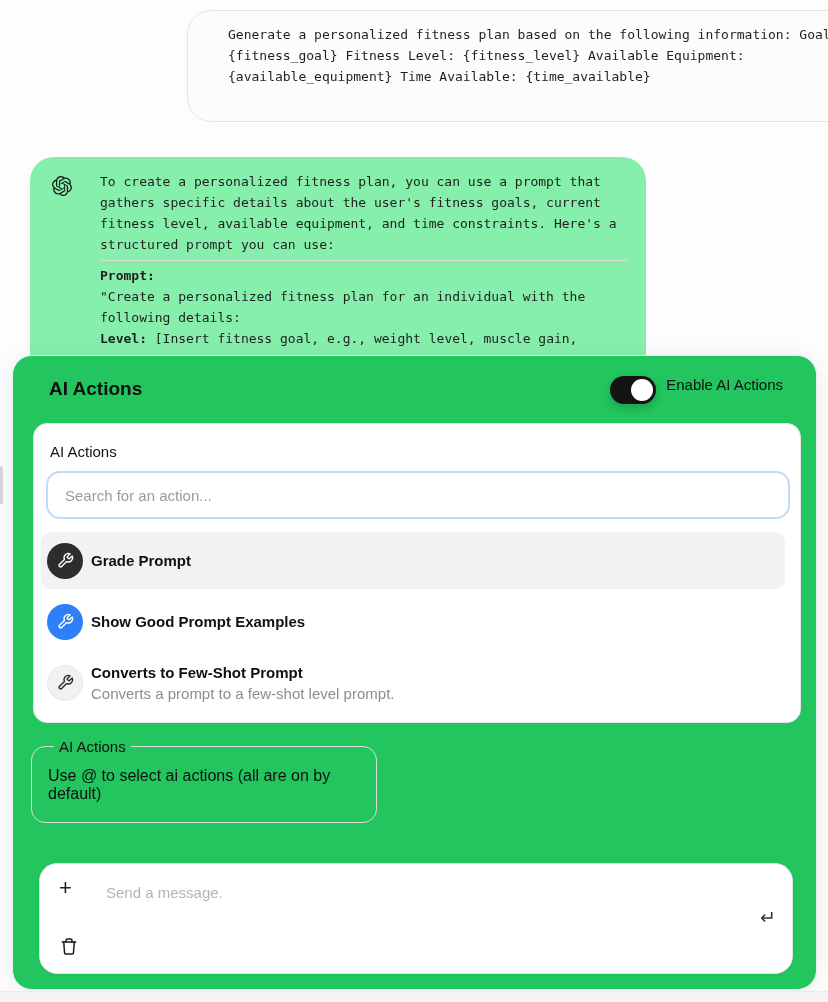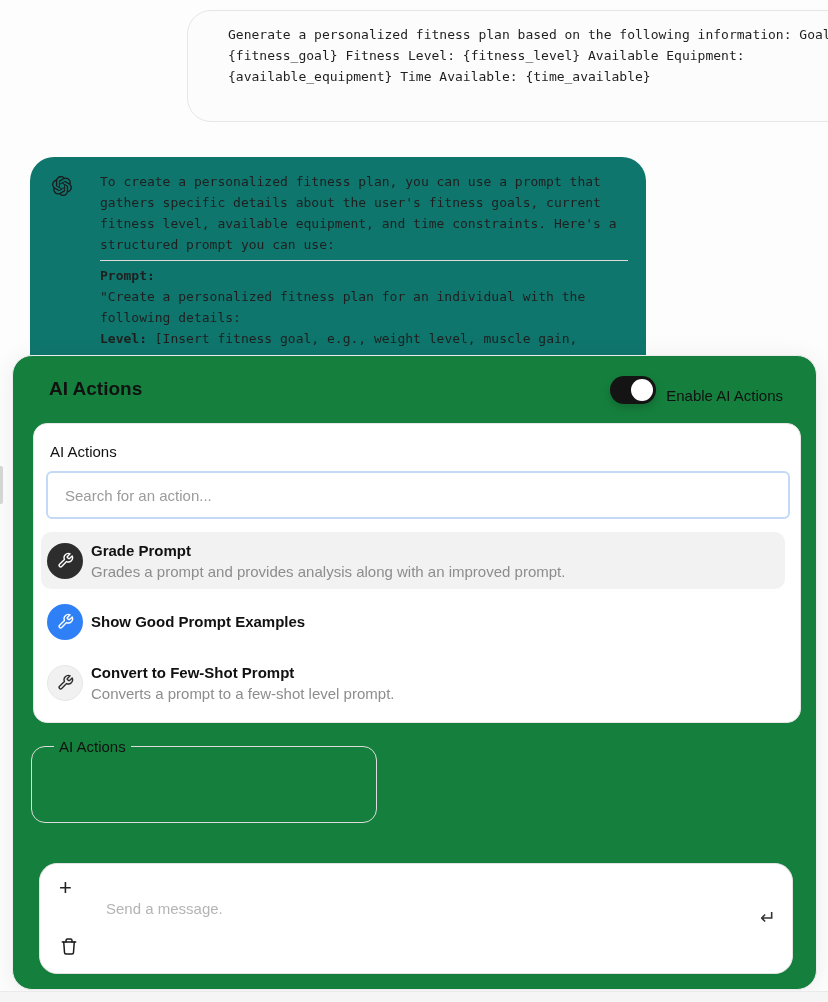--- a/index.html
+++ b/index.html
@@ -15,58 +15,58 @@
   
   .user-bubble {
     position: absolute; left: 187px; top: 10px; width: 707px; height: 112px;
     background: #fcfcfc; border: 1px solid #e6e6e6; border-radius: 24px;
     padding: 13px 40px;
   }
   .mono { font-family: "DejaVu Sans Mono", monospace; font-size: 13px; line-height: 21px; color: #1f1f1f; }
 
   .assistant-bubble {
     position: absolute; left: 30px; top: 157px; width: 616px; height: 198px;
-    background: #0f766e; border-radius: 24px 24px 0 0; overflow: hidden;
+    background: #86efac; border-radius: 24px 24px 0 0; overflow: hidden;
   }
   .openai-logo { position: absolute; left: 22px; top: 19px; width: 20px; height: 20px; color: #1a1a1a; }
   .openai-logo svg { width: 20px; height: 20px; }
   .assistant-text { position: absolute; left: 70px; top: 14px; width: 528px; }
   .assistant-text p { margin: 0; }
   .assistant-text hr { border: none; border-top: 1px solid #dcdcdc; margin: 5px 0 4px 0; }
   .mono b { font-weight: bold; }
 
   .left-sliver { position: absolute; left: 0; top: 466px; width: 3px; height: 38px; background: #d8d8d8; border-radius: 0 2px 2px 0; }
 
   
   .panel {
     position: absolute; left: 12px; top: 355px; width: 805px; height: 635px;
-    background: #15803d; border: 1px solid #ececec; border-radius: 20px;
+    background: #22c55e; border: 1px solid #ececec; border-radius: 20px;
     box-shadow: 0 2px 24px rgba(0,0,0,0.07);
   }
   .panel-title { position: absolute; left: 36px; top: 22px; font-size: 19px; font-weight: bold; color: #111; }
 
-  .toggle-group { position: absolute; right: 33px; top: 20px; display: flex; align-items: flex-end; gap: 10px; }
+  .toggle-group { position: absolute; right: 33px; top: 20px; display: flex; align-items: flex-start; gap: 10px; }
   .toggle {
     width: 46px; height: 28px; border-radius: 14px; background: #141414; position: relative;
     box-shadow: 0 4px 8px rgba(0,0,0,0.18); cursor: pointer;
   }
   .toggle .knob {
     position: absolute; right: 3px; top: 3px; width: 22px; height: 22px;
     background: #ffffff; border-radius: 50%;
   }
   .toggle-label { font-size: 15px; color: #111; }
 
   .picker-card {
     position: absolute; left: 20px; top: 67px; width: 768px; height: 300px;
     border: 1px solid #e7e7e7; border-radius: 14px; background: #fff;
   }
   .picker-label { position: absolute; left: 16px; top: 19px; font-size: 15px; color: #111; }
   .search-input {
     position: absolute; left: 12px; top: 47px; width: 744px; height: 48px;
-    border: 2px solid #c3d9f6; border-radius: 6px; outline: none;
+    border: 2px solid #c3d9f6; border-radius: 14px; outline: none;
     font-family: "Liberation Sans", sans-serif; font-size: 15px; color: #333;
     padding: 0 17px; background: #fff;
   }
   .search-input::placeholder { color: #9b9b9b; }
 
   .action-row {
     position: absolute; left: 7px; width: 744px; height: 57px;
     display: flex; align-items: center; gap: 8px; padding-left: 6px;
     border-radius: 10px; cursor: pointer;
   }
@@ -91,21 +91,21 @@
   .hint-fieldset legend { font-size: 15px; color: #111; padding: 0 5px; margin-left: 6px; }
   .hint-text { font-size: 16px; color: #111; }
 
   .composer {
     position: absolute; left: 26px; top: 507px; width: 754px; height: 111px;
     border: 1px solid #e3e3e3; border-radius: 18px; background: #fff;
     box-shadow: 0 1px 3px rgba(0,0,0,0.03);
   }
   .plus-icon { position: absolute; left: 19px; top: 12px; font-size: 22px; font-weight: 300; color: #222; cursor: pointer; line-height: 24px; }
   .composer-input {
-    position: absolute; left: 58px; top: 28px; width: 630px; height: 60px;
+    position: absolute; left: 58px; top: 12px; width: 630px; height: 60px;
     border: none; outline: none; resize: none; background: transparent;
     font-family: "Liberation Sans", sans-serif; font-size: 15px; color: #333; padding: 8px;
   }
   .composer-input::placeholder { color: #b4b4b4; }
   .return-icon { position: absolute; right: 16px; top: 42px; font-size: 19px; color: #333; cursor: pointer; }
   .trash-icon { position: absolute; left: 20px; top: 73px; width: 18px; height: 19px; color: #1a1a1a; cursor: pointer; }
   .trash-icon svg { width: 18px; height: 19px; }
 
   .bottom-strip { position: absolute; left: 0; top: 991px; width: 828px; height: 11px; background: #f5f5f5; border-top: 1px solid #eaeaea; }
 </style>
@@ -150,21 +150,20 @@
       <input class="search-input" type="text" placeholder="Search for an action..." style="">
 
       <div class="action-row row-0 highlighted">
         <span class="circle dark">
           <svg viewBox="0 0 24 24" fill="none" stroke="currentColor" stroke-width="2" stroke-linecap="round" stroke-linejoin="round">
               <path d="M14.7 6.3a1 1 0 0 0 0 1.4l1.6 1.6a1 1 0 0 0 1.4 0l3.77-3.77a6 6 0 0 1-7.94 7.94l-6.91 6.91a2.12 2.12 0 0 1-3-3l6.91-6.91a6 6 0 0 1 7.94-7.94l-3.76 3.76z"></path>
             </svg>
         </span>
         <div class="action-texts">
           <div class="action-title">Grade Prompt</div>
-          <div class="action-desc">Grades a prompt and provides analysis along with an improved prompt.</div>
         </div>
       </div>
 
       <div class="action-row row-1">
         <span class="circle blue">
           <svg viewBox="0 0 24 24" fill="none" stroke="currentColor" stroke-width="2" stroke-linecap="round" stroke-linejoin="round">
               <path d="M14.7 6.3a1 1 0 0 0 0 1.4l1.6 1.6a1 1 0 0 0 1.4 0l3.77-3.77a6 6 0 0 1-7.94 7.94l-6.91 6.91a2.12 2.12 0 0 1-3-3l6.91-6.91a6 6 0 0 1 7.94-7.94l-3.76 3.76z"></path>
             </svg>
         </span>
         <div class="action-texts">
@@ -172,28 +171,29 @@
         </div>
       </div>
 
       <div class="action-row row-2">
         <span class="circle light">
           <svg viewBox="0 0 24 24" fill="none" stroke="currentColor" stroke-width="2" stroke-linecap="round" stroke-linejoin="round">
               <path d="M14.7 6.3a1 1 0 0 0 0 1.4l1.6 1.6a1 1 0 0 0 1.4 0l3.77-3.77a6 6 0 0 1-7.94 7.94l-6.91 6.91a2.12 2.12 0 0 1-3-3l6.91-6.91a6 6 0 0 1 7.94-7.94l-3.76 3.76z"></path>
             </svg>
         </span>
         <div class="action-texts">
-          <div class="action-title">Convert to Few-Shot Prompt</div>
+          <div class="action-title">Converts to Few-Shot Prompt</div>
           <div class="action-desc">Converts a prompt to a few-shot level prompt.</div>
         </div>
       </div>
     </div>
 
     <fieldset class="hint-fieldset">
       <legend>AI Actions</legend>
+      <div class="hint-text">Use @ to select ai actions (all are on by default)</div>
     </fieldset>
 
     <div class="composer">
       <span class="plus-icon">+</span>
       <textarea class="composer-input" placeholder="Send a message." style=""></textarea>
       <span class="return-icon">↵</span>
       <span class="trash-icon">
         <svg viewBox="0 0 24 24" fill="none" stroke="currentColor" stroke-width="2" stroke-linecap="round" stroke-linejoin="round">
             <path d="M3 6h18"></path>
             <path d="M8 6V4a2 2 0 0 1 2-2h4a2 2 0 0 1 2 2v2"></path>

